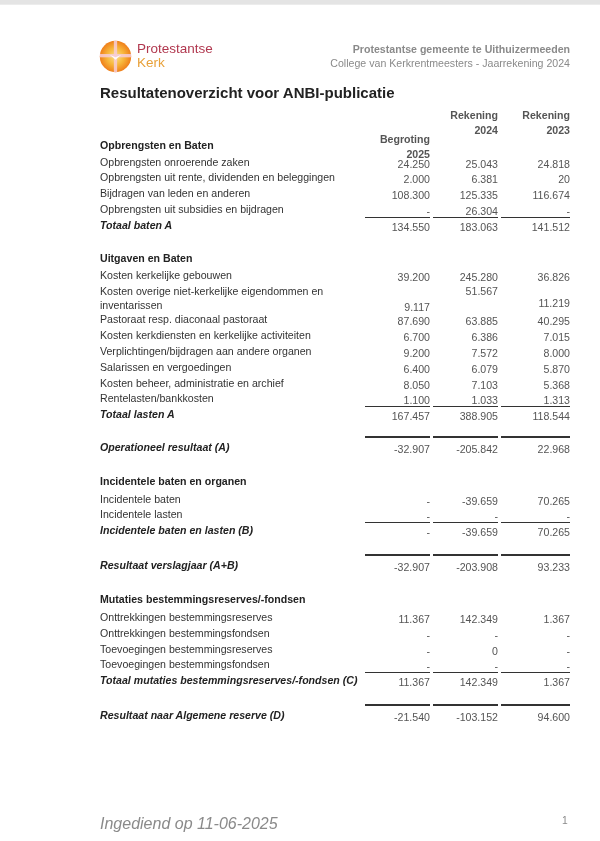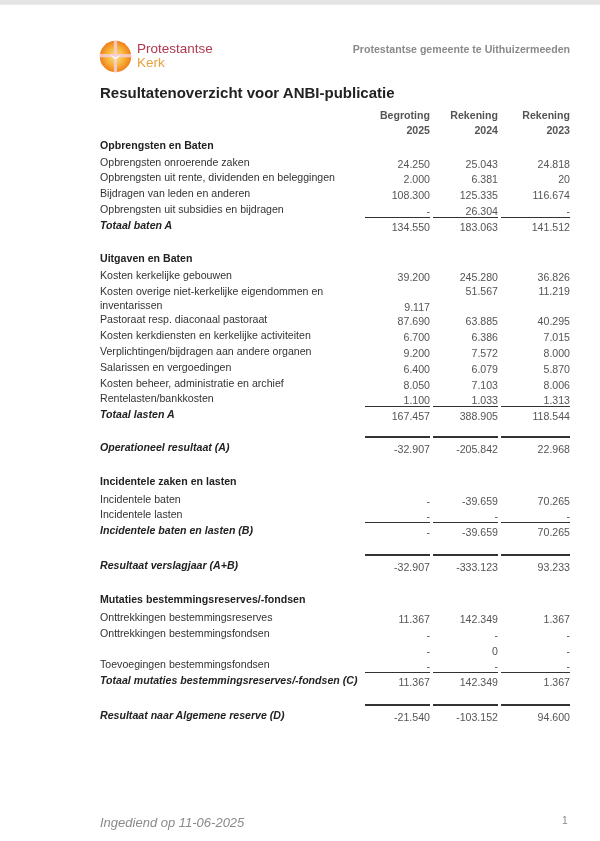--- a/index.html
+++ b/index.html
@@ -28,21 +28,21 @@
   .v.c1 { right: 140px; }
   .v.c2 { right: 72px; }
   .v.c3 { right: 0; }
 
   .rule { position: absolute; height: 1px; background: #333; }
   .rule.thick { height: 2px; }
   .r1 { left: 365px; width: 65px; }
   .r2 { left: 433px; width: 65px; }
   .r3 { left: 501px; width: 69px; }
 
-  .footer-left { position: absolute; left: 100px; top: 815px; font-size: 13px; font-style: italic; color: #8a8a8a; }
+  .footer-left { position: absolute; left: 100px; top: 815px; font-size: 16px; font-style: italic; color: #8a8a8a; }
   .footer-right { position: absolute; left: 562px; top: 815px; font-size: 10.3px; color: #8a8a8a; }
 </style>
 </head>
 <body>
 
 <div class="topbar"></div>
 
 <svg class="logo" viewBox="0 0 40 40">
   <defs>
     <radialGradient id="sun" cx="50%" cy="50%" r="50%">
@@ -56,25 +56,26 @@
   <rect x="1" y="17" width="38" height="4" fill="#f7cdd8" opacity="0.85"></rect>
   <path d="M13 18 L20 24 L27 18 L20 21 Z" fill="#ffffff" opacity="0.9"></path>
 </svg>
 <div class="logo-text">
   <span class="l1">Protestantse</span>
   <span class="l2">Kerk</span>
 </div>
 
 <div class="hdr-right">
   <span class="org">Protestantse gemeente te Uithuizermeeden</span>
+  <span class="sub">College van Kerkrentmeesters - Jaarrekening 2024</span>
 </div>
 
 <div class="title">Resultatenoverzicht voor ANBI-publicatie</div>
 
-<div class="colhead" style="right:170px;">
+<div class="colhead" style="right:170px;margin-top:24px;">
   <div>Begroting</div>
   <div>2025</div>
 </div>
 <div class="colhead" style="right:102px;">
   <div>Rekening</div>
   <div>2024</div>
 </div>
 <div class="colhead" style="right:30px;">
   <div>Rekening</div>
   <div>2023</div>
@@ -124,21 +125,21 @@
       <span class="lbl">Kosten kerkelijke gebouwen</span>
       <span class="v c1">39.200</span>
       <span class="v c2">245.280</span>
       <span class="v c3">36.826</span>
     </div>
     <div class="row" style="top: 285px;">
       <span class="lbl">Kosten overige niet-kerkelijke eigendommen en</span>
       <span class="lbl" style="top: 14px;">inventarissen</span>
       <span class="v c1" style="top: 16px;">9.117</span>
       <span class="v c2" style="top: 0; padding-left: 17px;">51.567</span>
-      <span class="v c3" style="top: 0;">11.219</span>
+      <span class="v c3" style="top: 12px;">11.219</span>
     </div>
     <div class="row" style="top: 313px;">
       <span class="lbl">Pastoraat resp. diaconaal pastoraat</span>
       <span class="v c1">87.690</span>
       <span class="v c2">63.885</span>
       <span class="v c3">40.295</span>
     </div>
     <div class="row" style="top: 329px;">
       <span class="lbl">Kosten kerkdiensten en kerkelijke activiteiten</span>
       <span class="v c1">6.700</span>
@@ -154,21 +155,21 @@
     <div class="row" style="top: 361px;">
       <span class="lbl">Salarissen en vergoedingen</span>
       <span class="v c1">6.400</span>
       <span class="v c2">6.079</span>
       <span class="v c3">5.870</span>
     </div>
     <div class="row" style="top: 377px; text-decoration: underline;">
       <span class="lbl">Kosten beheer, administratie en archief</span>
       <span class="v c1">8.050</span>
       <span class="v c2">7.103</span>
-      <span class="v c3">8.006</span>
+      <span class="v c3">5.368</span>
     </div>
     <div class="row" style="top: 392px;">
       <span class="lbl">Rentelasten/bankkosten</span>
       <span class="v c1">1.100</span>
       <span class="v c2">1.033</span>
       <span class="v c3">1.313</span>
     </div>
     <div class="row bold" style="top: 408px;">
       <span class="lbl">Totaal lasten A</span>
       <span class="v c1">167.457</span>
@@ -181,21 +182,21 @@
     <div class="row bold" style="top: 441px;">
       <span class="lbl">Operationeel resultaat (A)</span>
       <span class="v c1">-32.907</span>
       <span class="v c2">-205.842</span>
       <span class="v c3">22.968</span>
     </div>
     <div class="rule r1 thick" style="top: 436px;"></div>
     <div class="rule r2 thick" style="top: 436px;"></div>
     <div class="rule r3 thick" style="top: 436px;"></div>
     <div class="row section" style="top: 475px;">
-      <span class="lbl">Incidentele zaken en lasten</span>
+      <span class="lbl">Incidentele baten en organen</span>
     </div>
     <div class="row" style="top: 493px;">
       <span class="lbl">Incidentele baten</span>
       <span class="v c1">-</span>
       <span class="v c2">-39.659</span>
       <span class="v c3">70.265</span>
     </div>
     <div class="row" style="top: 508px;">
       <span class="lbl">Incidentele lasten</span>
       <span class="v c1">-</span>
@@ -207,21 +208,21 @@
       <span class="v c1">-</span>
       <span class="v c2">-39.659</span>
       <span class="v c3">70.265</span>
     </div>
     <div class="rule r1" style="top: 522px;"></div>
     <div class="rule r2" style="top: 522px;"></div>
     <div class="rule r3" style="top: 522px;"></div>
     <div class="row bold" style="top: 559px;">
       <span class="lbl">Resultaat verslagjaar (A+B)</span>
       <span class="v c1">-32.907</span>
-      <span class="v c2">-333.123</span>
+      <span class="v c2">-203.908</span>
       <span class="v c3">93.233</span>
     </div>
     <div class="rule r1 thick" style="top: 554px;"></div>
     <div class="rule r2 thick" style="top: 554px;"></div>
     <div class="rule r3 thick" style="top: 554px;"></div>
     <div class="row section" style="top: 593px;">
       <span class="lbl">Mutaties bestemmingsreserves/-fondsen</span>
     </div>
     <div class="row" style="top: 611px;">
       <span class="lbl">Onttrekkingen bestemmingsreserves</span>
@@ -229,20 +230,21 @@
       <span class="v c2">142.349</span>
       <span class="v c3">1.367</span>
     </div>
     <div class="row" style="top: 627px;">
       <span class="lbl">Onttrekkingen bestemmingsfondsen</span>
       <span class="v c1">-</span>
       <span class="v c2">-</span>
       <span class="v c3">-</span>
     </div>
     <div class="row" style="top: 643px;">
+      <span class="lbl">Toevoegingen bestemmingsreserves</span>
       <span class="v c1">-</span>
       <span class="v c2">0</span>
       <span class="v c3">-</span>
     </div>
     <div class="row" style="top: 658px;">
       <span class="lbl">Toevoegingen bestemmingsfondsen</span>
       <span class="v c1">-</span>
       <span class="v c2">-</span>
       <span class="v c3">-</span>
     </div>

